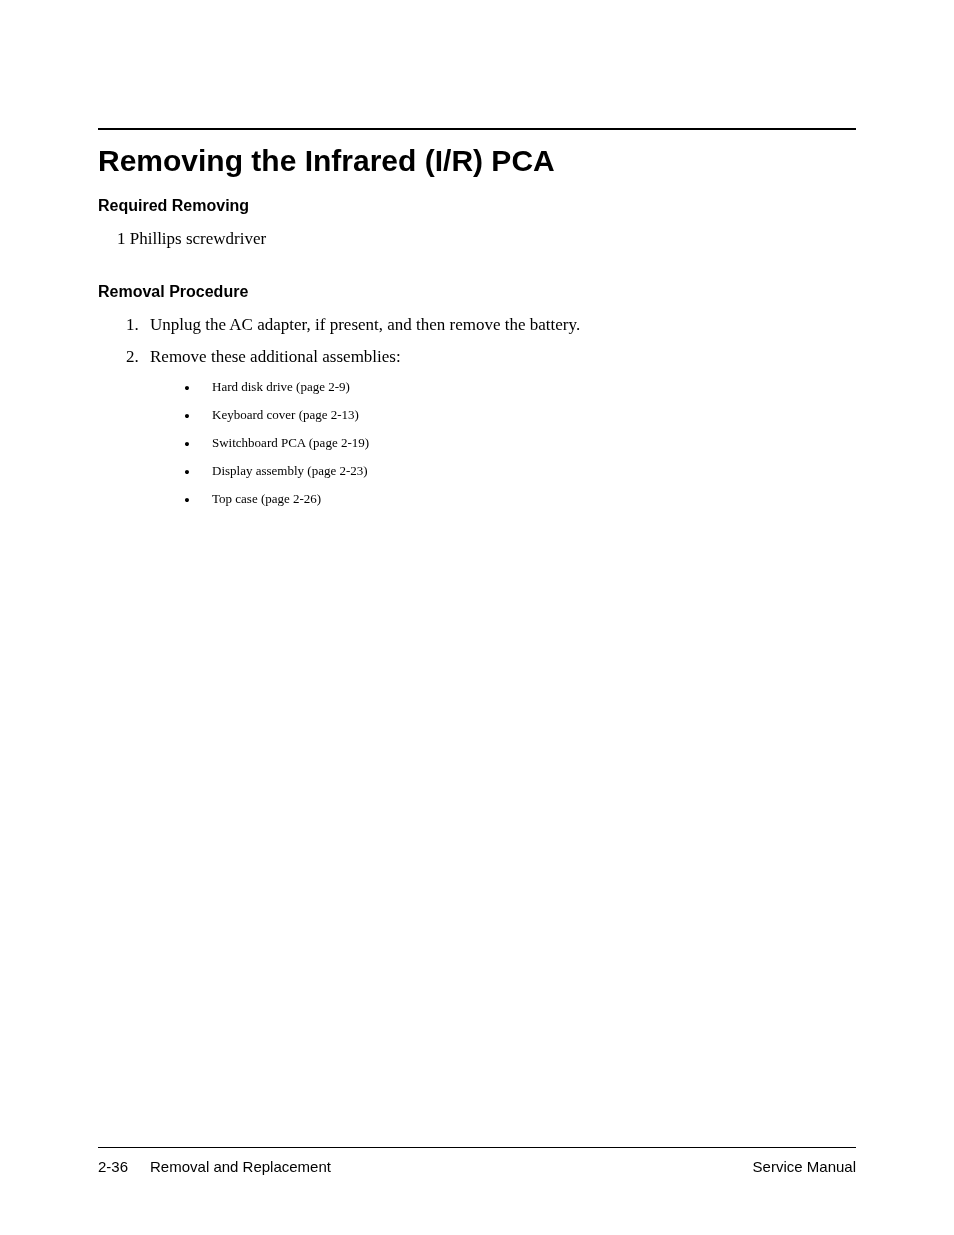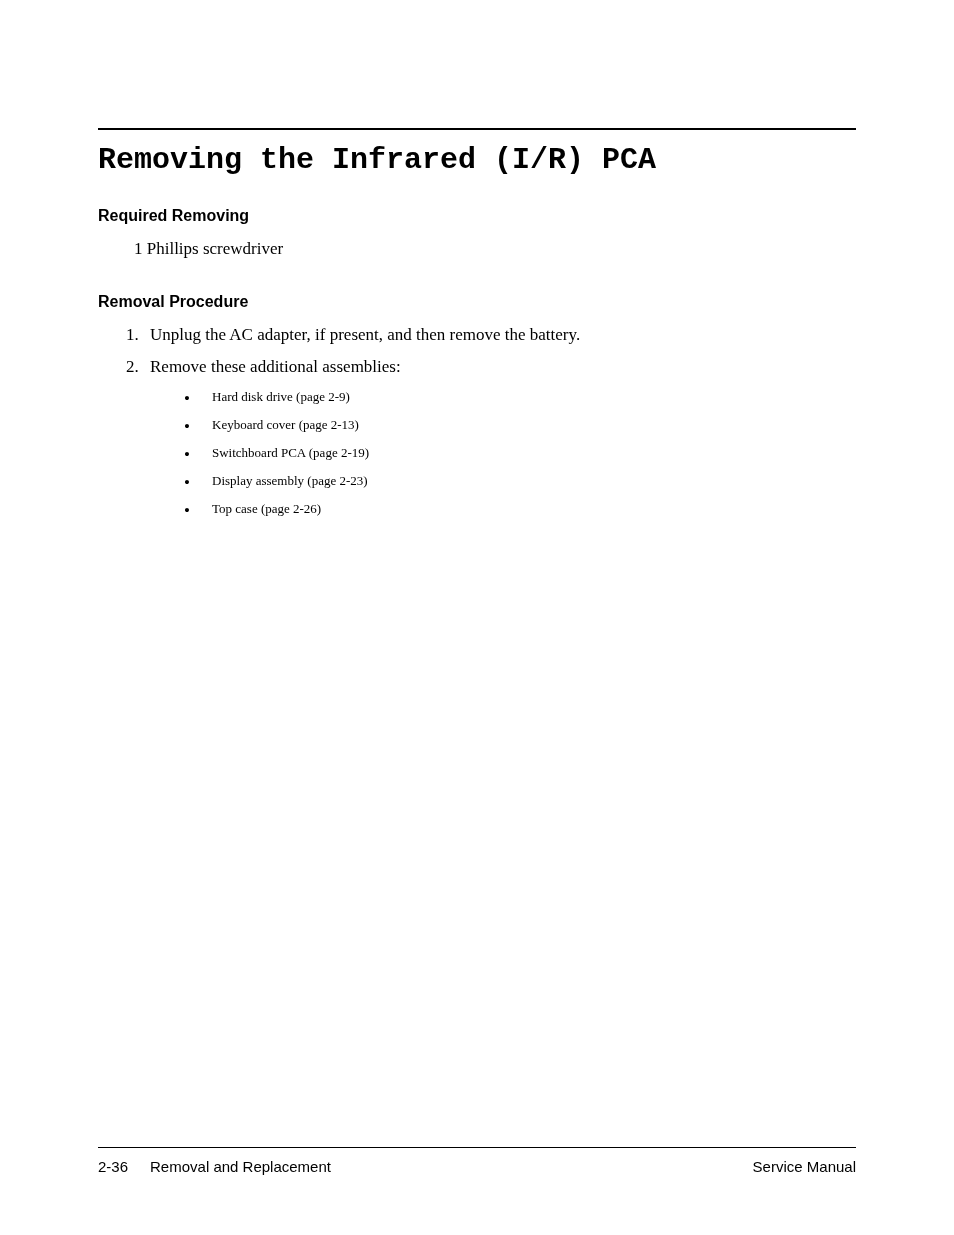--- a/index.html
+++ b/index.html
@@ -16,41 +16,41 @@
       position: relative;
     }
     .page {
       padding: 128px 98px 0 98px;
     }
     .top-rule {
       border-top: 2.5px solid #000;
       margin-bottom: 14px;
     }
     .title {
-      font-family: Liberation Mono, monospace;
+      font-family: Liberation Sans, sans-serif;
       font-weight: bold;
       font-size: 30px;
       line-height: 1.1;
-      margin-bottom: 30px;
+      margin-bottom: 20px;
     }
     .subtitle {
       font-family: Arial, Helvetica, sans-serif;
       font-size: 22px;
       font-weight: normal;
       margin-bottom: 34px;
     }
     .section-heading {
       font-family: Arial, Helvetica, sans-serif;
       font-weight: bold;
       font-size: 16px;
       margin-bottom: 14px;
     }
     .equipment {
       font-size: 17px;
-      margin-left: 36px;
+      margin-left: 19px;
       margin-bottom: 34px;
     }
     ol.steps {
       list-style: none;
       margin-left: 28px;
       font-size: 17px;
     }
     ol.steps > li {
       margin-bottom: 12px;
       position: relative;

